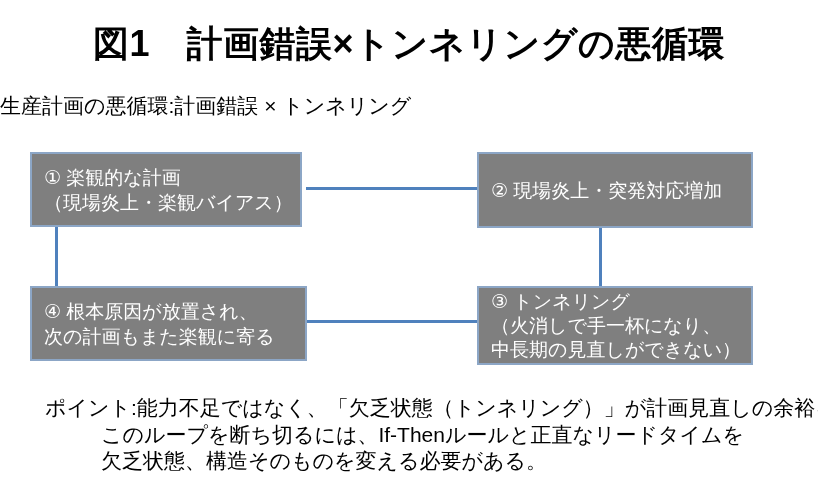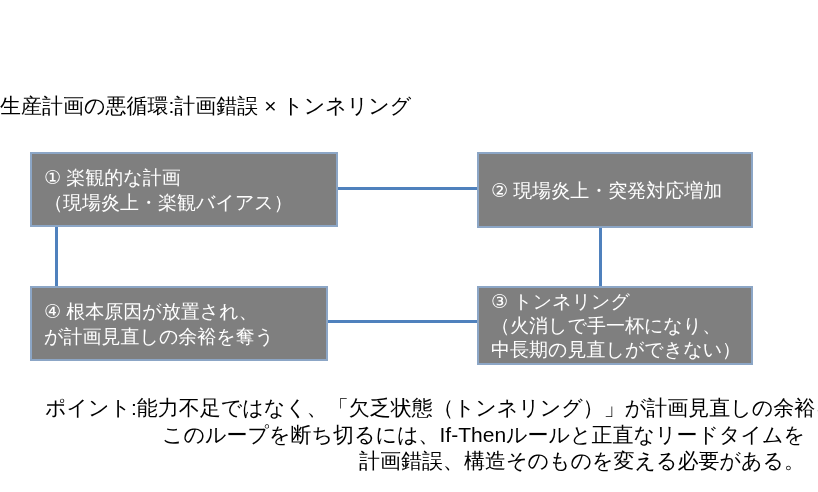--- a/index.html
+++ b/index.html
@@ -37,45 +37,46 @@
   .node{
     position:absolute;
     background:var(--box-fill);
     border:2px solid var(--box-border);
     color:var(--box-text);
     display:flex;flex-direction:column;justify-content:center;
     padding:2px 12px;
     font-size:19px;line-height:25px;
     white-space:nowrap;
   }
-  .node-1{left:30px;top:152px;width:308px;height:75px;}
+  .node-1{left:30px;top:152px;width:272px;height:75px;}
   .node-2{left:477px;top:152px;width:276px;height:76px;}
   .node-3{left:477px;top:286px;width:276px;height:79px;line-height:24px;}
-  .node-4{left:30px;top:286px;width:298px;height:75px;}
+  .node-4{left:30px;top:286px;width:277px;height:75px;}
   .connector{
     position:absolute;
     background:var(--connector);
   }
   .conn-top{left:306px;top:187px;width:171px;height:3px;}
   .conn-right{left:599px;top:228px;width:3px;height:58px;}
   .conn-bottom{left:307px;top:320px;width:170px;height:3px;}
   .conn-left{left:55px;top:227px;width:3px;height:59px;}
   .note{
     position:absolute;left:45px;top:395px;width:760px;
     font-size:21px;line-height:26.5px;
     color:var(--text);
     white-space:nowrap;
   }
-  .note .indent{margin-left:84px;text-align:right;}
+  .note .indent{margin-left:56px;}
 </style>
 </head>
 <body>
 
 <div class="canvas">
 
+  <h1 class="fig-title">図1　計画錯誤×トンネリングの悪循環</h1>
 
   <div class="fig-subtitle">生産計画の悪循環:計画錯誤 × トンネリング</div>
 
   <div class="connector conn-top"></div>
   <div class="connector conn-right"></div>
   <div class="connector conn-bottom"></div>
   <div class="connector conn-left"></div>
 
   <div class="node node-1">
     <span>① 楽観的な計画</span>
@@ -87,22 +88,22 @@
   </div>
 
   <div class="node node-3">
     <span>③ トンネリング</span>
     <span>（火消しで手一杯になり、</span>
     <span>中長期の見直しができない）</span>
   </div>
 
   <div class="node node-4">
     <span>④ 根本原因が放置され、</span>
-    <span>が計画見直しの余裕を奪う</span>
+    <span>次の計画もまた楽観に寄る</span>
   </div>
 
   <div class="note">
     <div>ポイント:能力不足ではなく、「欠乏状態（トンネリング）」が計画見直しの余裕を奪う。</div>
     <div class="indent">このループを断ち切るには、If-Thenルールと正直なリードタイムを</div>
-    <div class="indent">計画錯誤、構造そのものを変える必要がある。</div>
+    <div class="indent">欠乏状態、構造そのものを変える必要がある。</div>
   </div>
 
 </div>
 
 </body></html>

